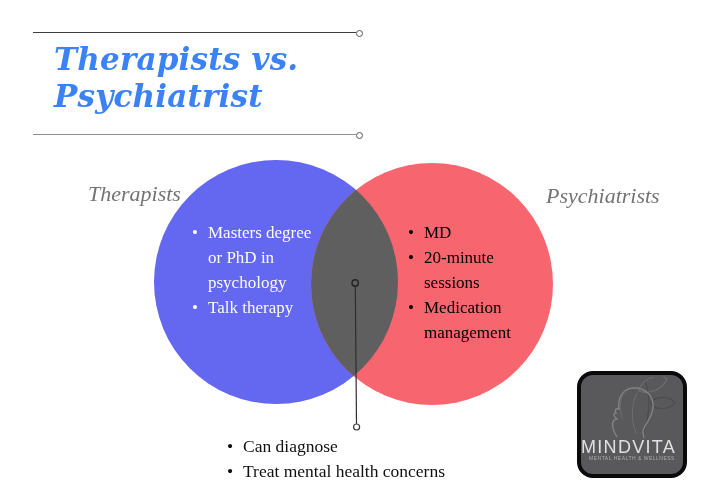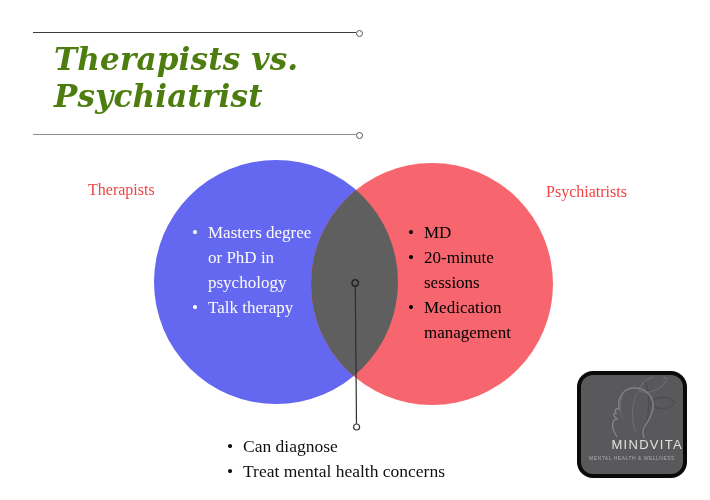--- a/index.html
+++ b/index.html
@@ -41,35 +41,36 @@
     position: absolute;
     left: 54px;
     top: 41px;
     margin: 0;
     font-family: "DejaVu Serif", serif;
     font-style: italic;
     font-weight: 700;
     font-size: 31px;
     line-height: 37px;
     letter-spacing: 0.2px;
-    color: #4d7c0f;
+    color: #3b82f6;
   }
 
   .venn-svg {
     position: absolute;
     left: 0;
     top: 0;
     width: 710px;
     height: 500px;
   }
 
   .circle-label {
     position: absolute;
-    font-size: 16px;
-    color: #ef4444;
+    font-style: italic;
+    font-size: 22px;
+    color: #737373;
   }
   .label-left  { left: 88px;  top: 181px; }
   .label-right { left: 546px; top: 183px; }
 
   .list {
     position: absolute;
     margin: 4px;
     padding: 0;
     list-style: none;
   }
@@ -125,24 +126,24 @@
     left: 0;
     top: 2px;
     width: 102px;
     height: 66px;
   }
   .logo-name {
     position: absolute;
     left: 0;
     right: 0;
     top: 62px;
-    text-align: right;
+    text-align: left;
     font-family: "Liberation Sans", sans-serif;
     font-weight: 400;
-    font-size: 13px;
+    font-size: 18px;
     letter-spacing: 1.3px;
     color: #e0e0e0;
   }
   .logo-tagline {
     position: absolute;
     left: 0;
     right: 0;
     top: 80px;
     text-align: center;
     font-family: "Liberation Sans", sans-serif;

